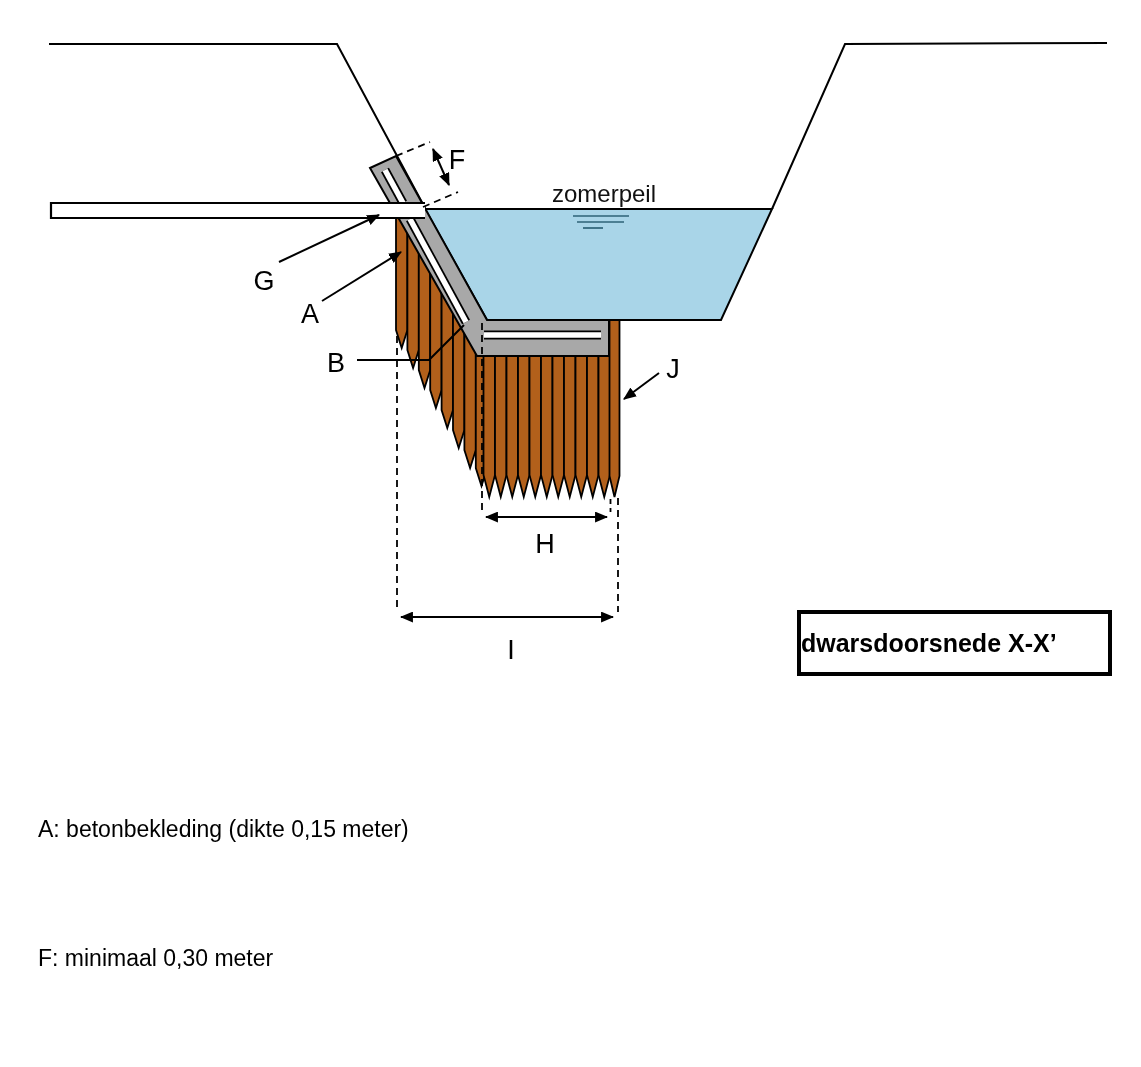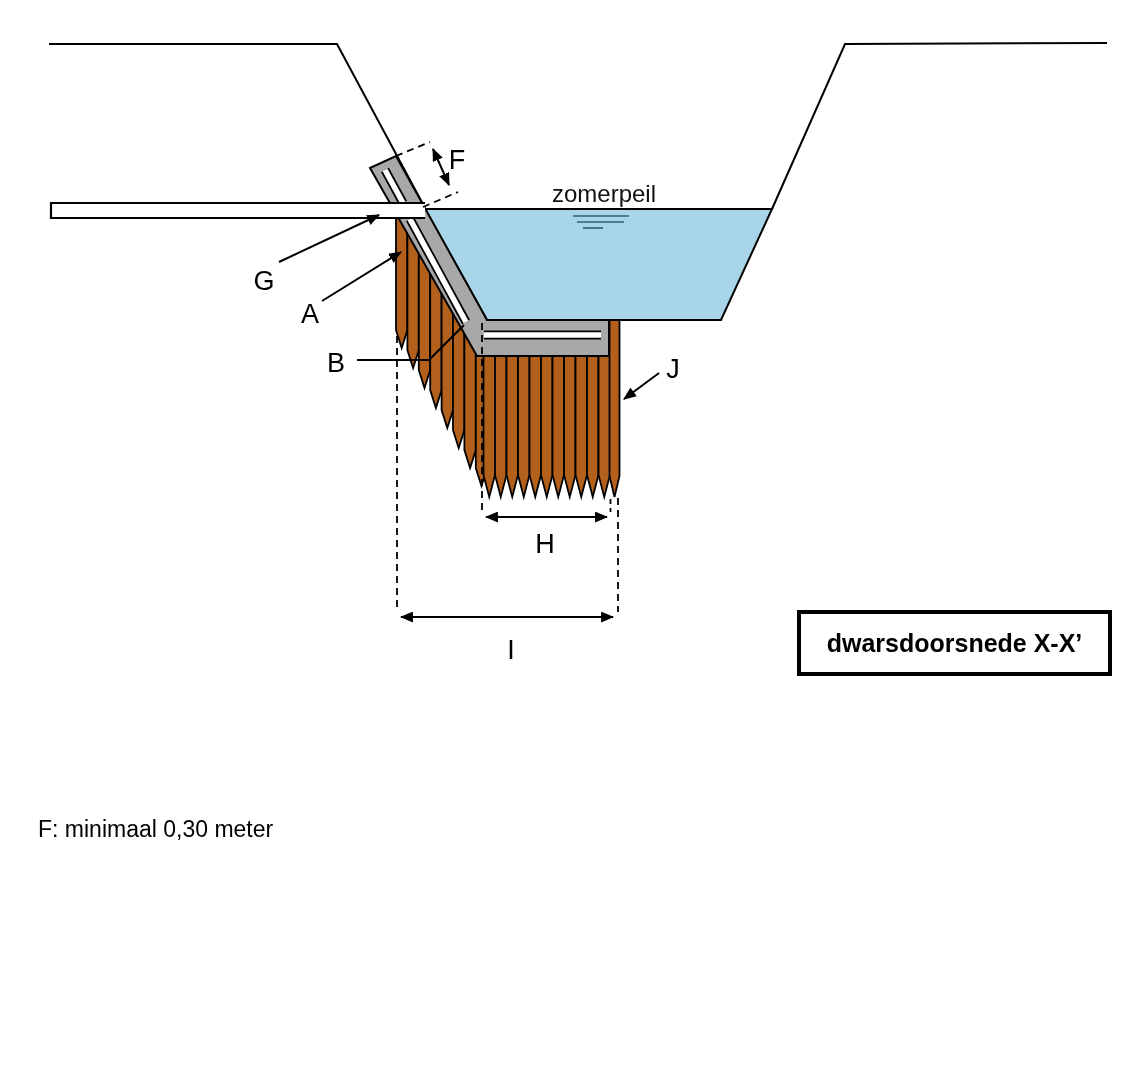--- a/index.html
+++ b/index.html
@@ -10,21 +10,21 @@
   .page{position:relative;width:1141px;height:1067px;background:var(--bg);
         font-family:"Liberation Sans", sans-serif;color:#000;overflow:hidden;}
   .diagram-svg{position:absolute;left:0;top:0;}
   .svg-label{font-family:"Liberation Sans", sans-serif;font-size:27px;fill:#000;}
   .svg-waterlabel{font-family:"Liberation Sans", sans-serif;font-size:24px;fill:#111;}
   .legend{position:absolute;left:38px;top:722px;font-size:23px;line-height:42.9px;
           white-space:pre;}
   .legend-line{height:42.9px;}
   .section-box{position:absolute;left:797px;top:610px;width:315px;height:66px;
     border:4px solid #000;box-sizing:border-box;display:flex;align-items:center;
-    justify-content:center;font-weight:bold;font-size:25px;background:#fff;}
+    justify-content:flex-start;font-weight:bold;font-size:25px;background:#fff;}
 </style>
 </head>
 <body>
 
 <div class="page">
 
   <svg class="diagram-svg" width="1141" height="700" viewBox="0 0 1141 700">
     <defs>
       <marker id="arr" viewBox="0 0 12 10" refX="11" refY="5" markerUnits="userSpaceOnUse" markerWidth="13" markerHeight="11" orient="auto-start-reverse">
         <path d="M0,0 L12,5 L0,10 Z" fill="#000"></path>
@@ -111,20 +111,21 @@
     <text class="svg-label" x="673" y="378" text-anchor="middle">J</text>
     <text class="svg-label" x="545" y="553" text-anchor="middle">H</text>
     <text class="svg-label" x="511" y="659" text-anchor="middle">I</text>
   </svg>
 
   <div class="section-box">
     <span>dwarsdoorsnede X-X’</span>
   </div>
 
   <div class="legend">
+    <div class="legend-line">A: betonbekleding (dikte 0,15 meter)</div>
     <div class="legend-line">F: minimaal 0,30 meter</div>
     
     
     
     
     
   </div>
 
 </div>
 

